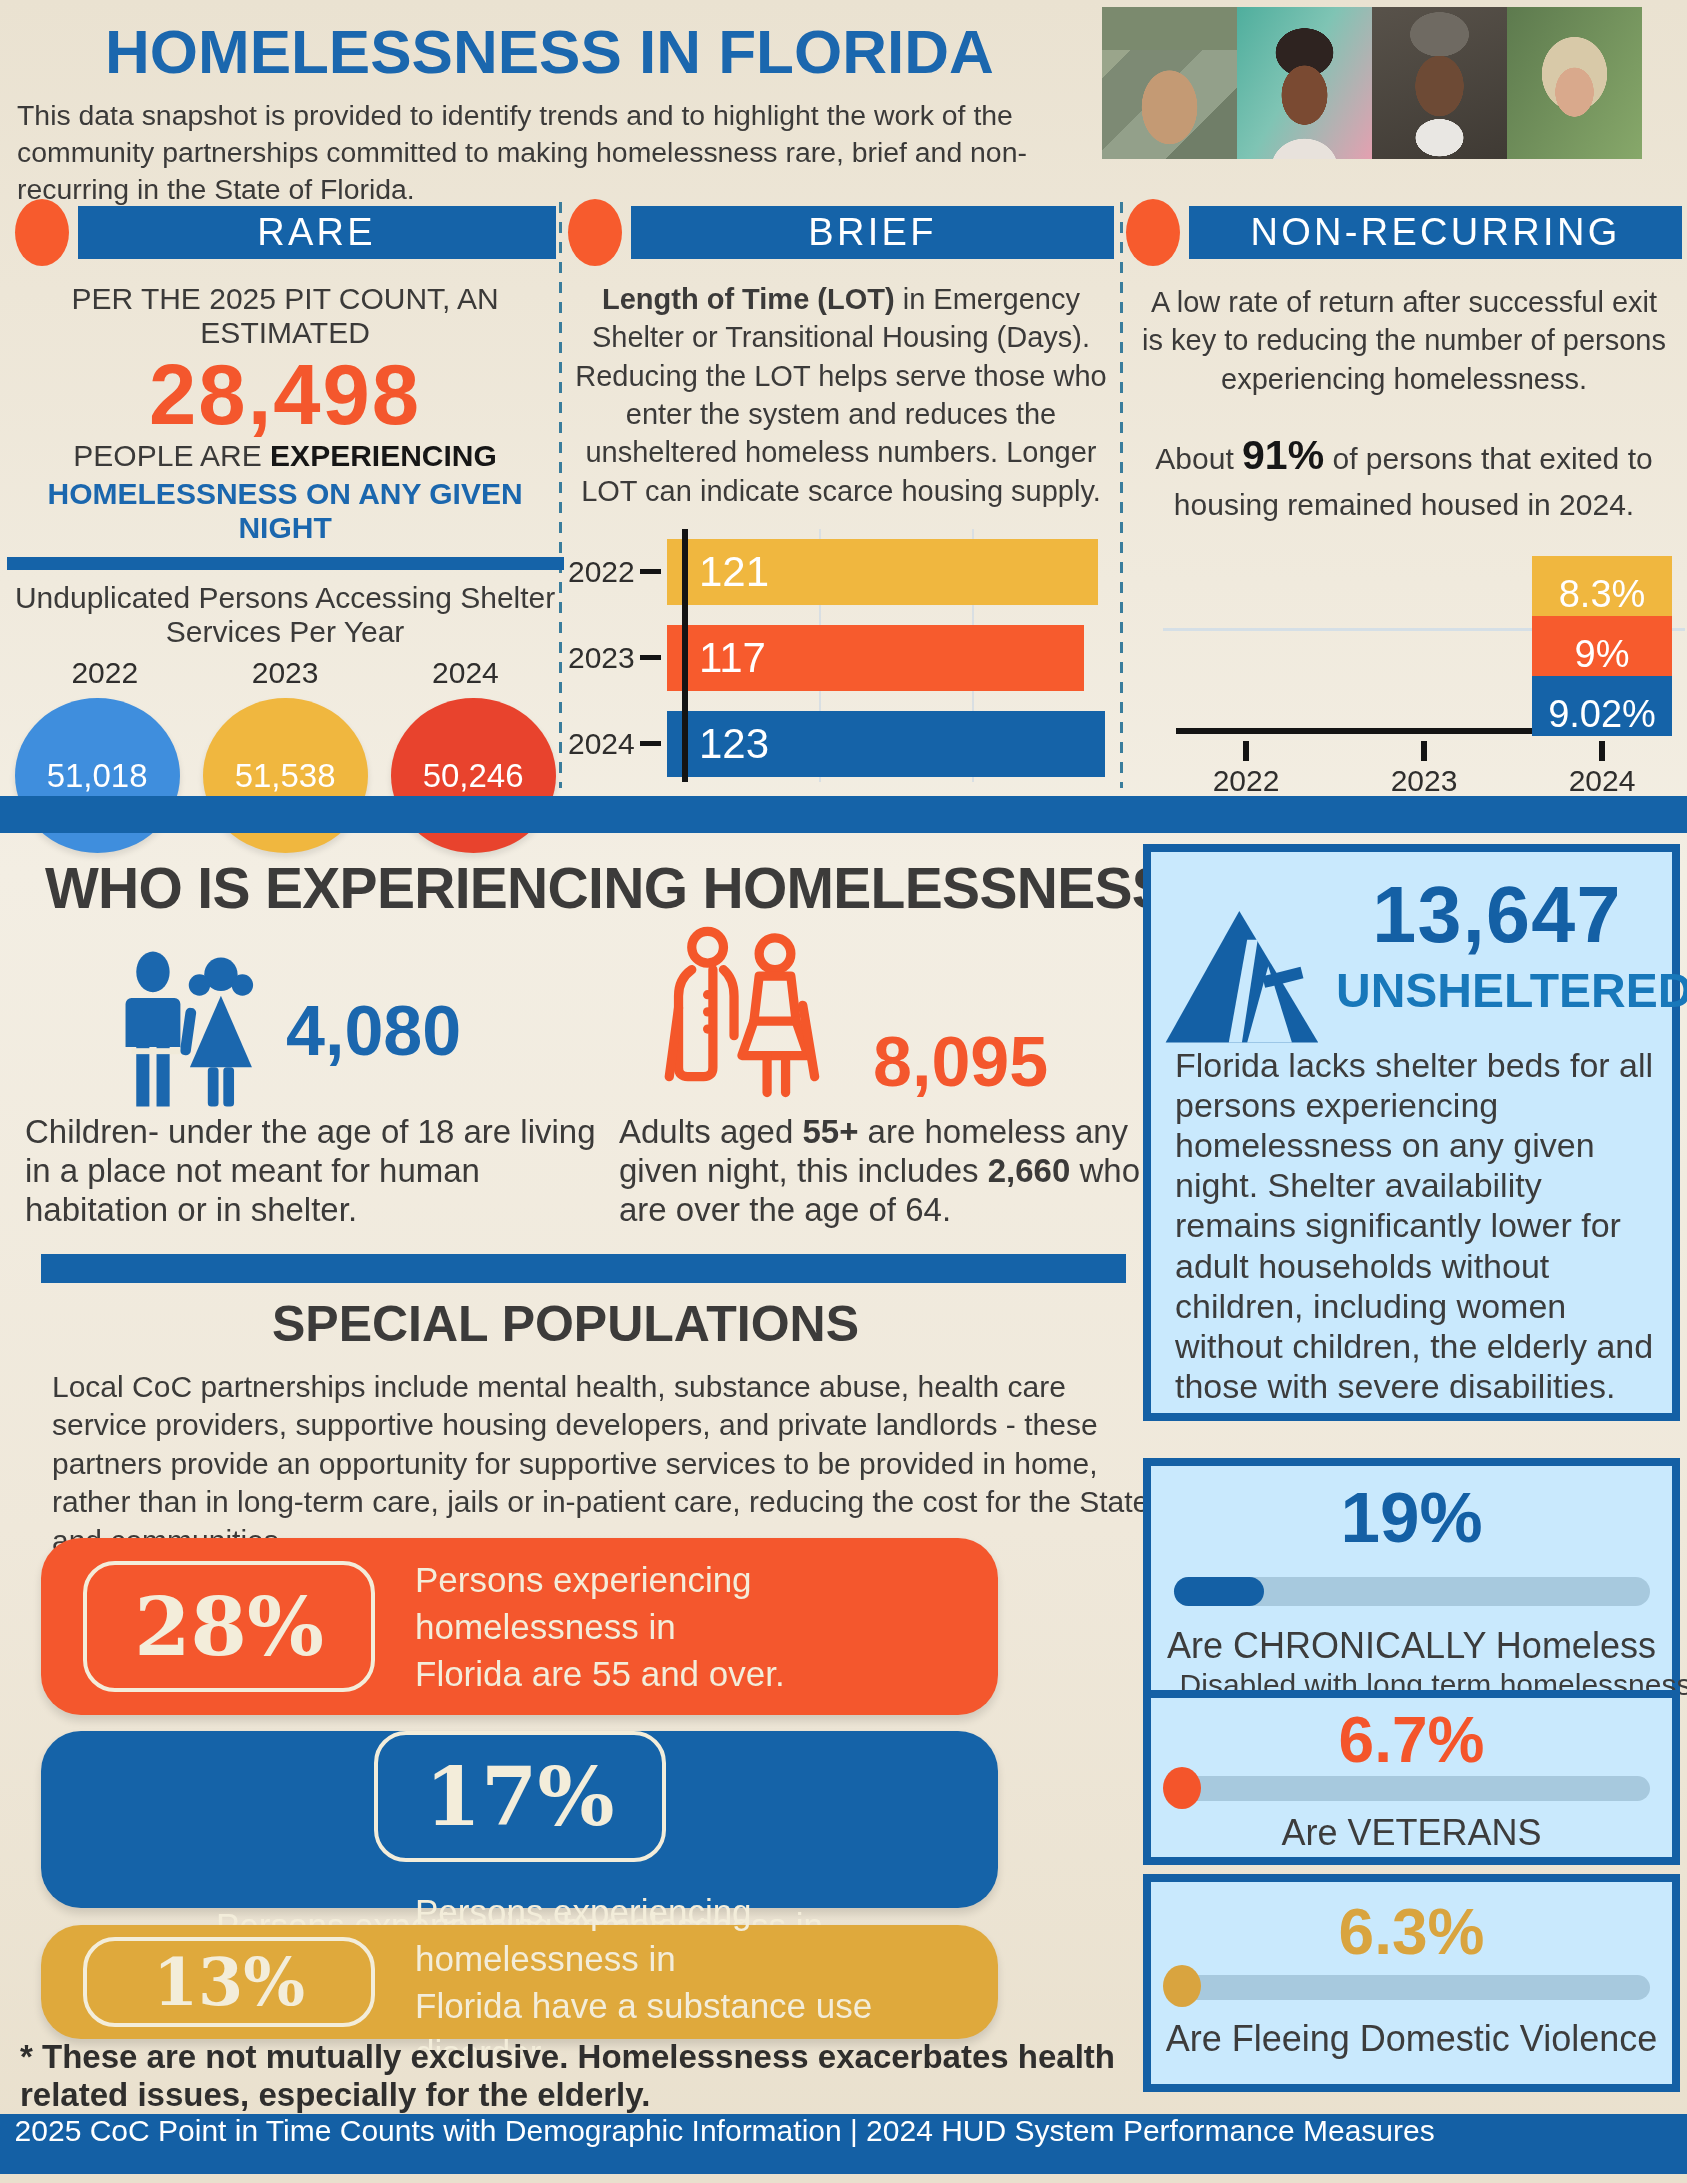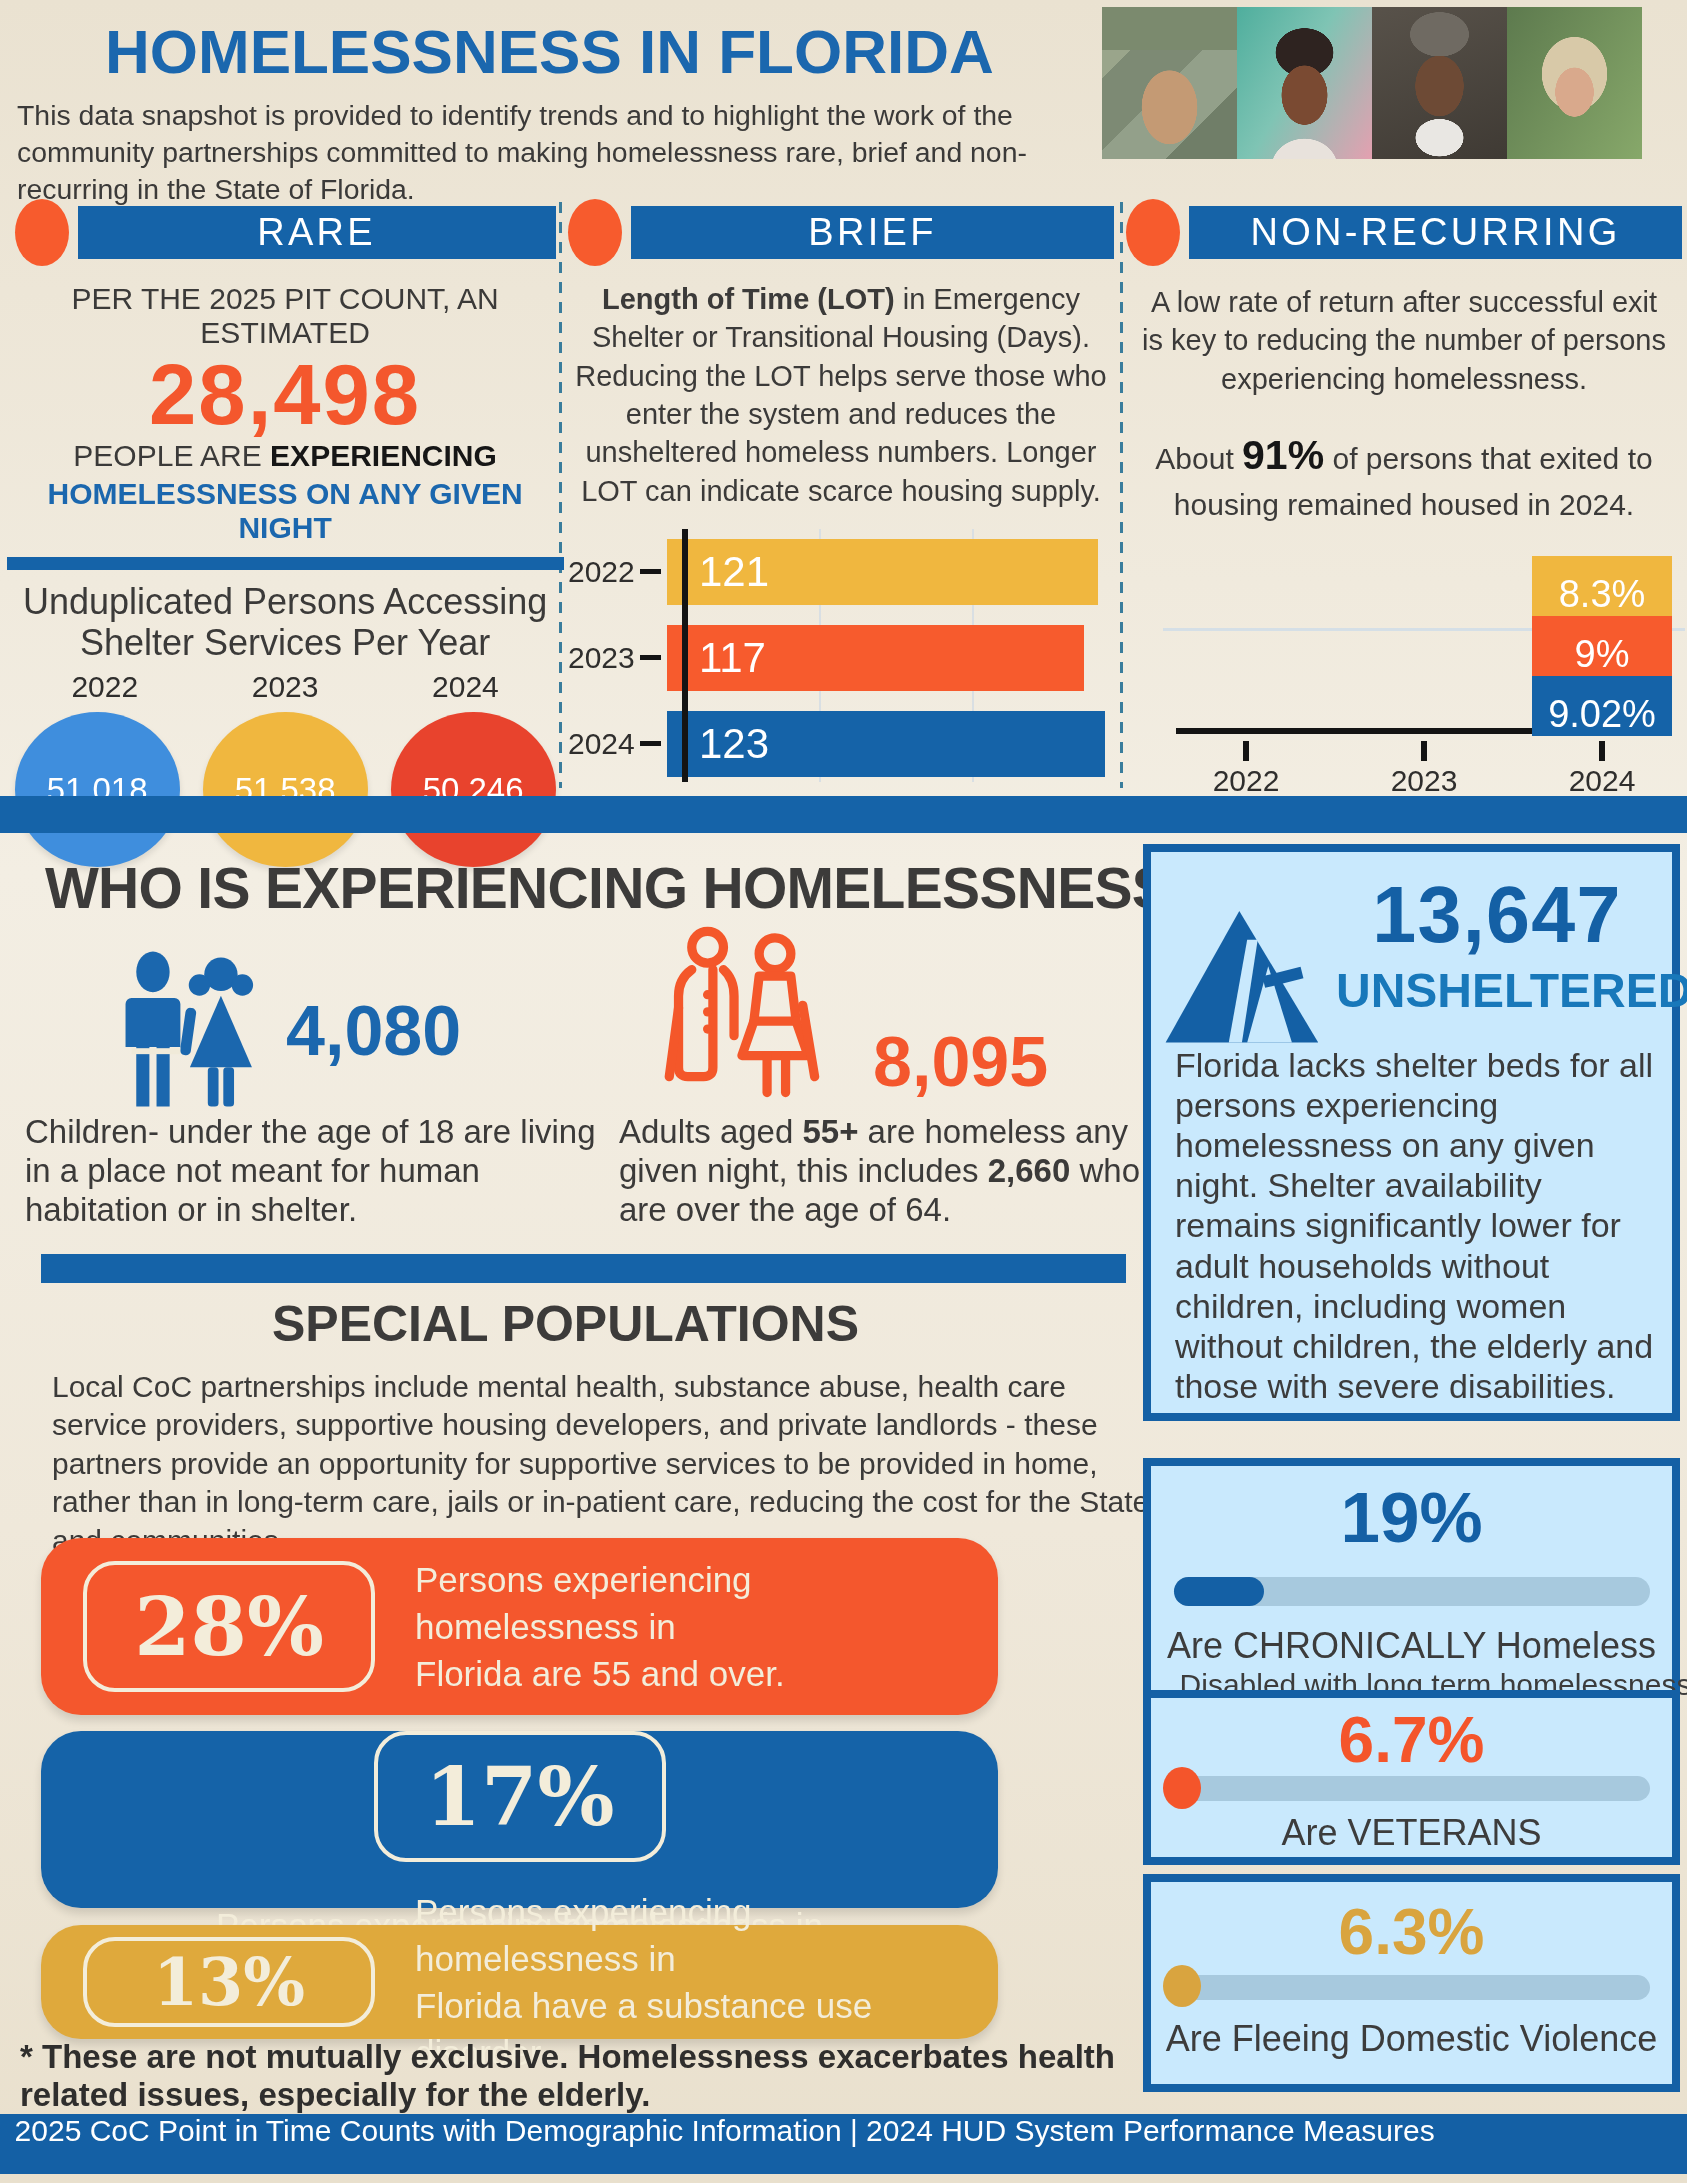--- a/index.html
+++ b/index.html
@@ -41,21 +41,21 @@
   .bullet{width:54px;height:67px;background:#f75b2d;border-radius:50%;flex:0 0 auto;}
   .sec-bar{flex:1;height:53px;background:#1563a8;display:flex;align-items:center;justify-content:center;}
   .sec-bar span{color:#fff;font-size:38px;letter-spacing:3.3px;font-weight:500;}
   
   .r-line1{margin-top:14.6px;font-size:30px;text-align:center;}
   .r-big{font-size:85px;font-weight:800;color:#f4572d;text-align:center;line-height:1.05;letter-spacing:2px;}
   .r-line2{font-size:30px;text-align:center;}
   .r-line2 b{color:#161616;}
   .r-line3{font-size:30px;font-weight:700;color:#1b67ae;text-align:center;margin-top:4px;}
   .rule{height:13.2px;background:#1563a8;margin:12px -8px 0;}
-  .shelter-title{margin-top:10.6px;font-size:36px;text-align:center;line-height:1.15;white-space:pre-line;}
+  .shelter-title{margin-top:10.6px;font-size:30px;text-align:center;line-height:1.15;white-space:pre-line;}
   .years{display:flex;margin-top:6.6px;}
   .years div{flex:1;text-align:center;font-size:30px;color:#2f2e2d;}
   .circles{display:flex;justify-content:space-between;margin-top:8px;}
   .circle{width:165px;height:155px;border-radius:50%;display:flex;align-items:center;justify-content:center;color:#fff;font-size:33px;box-shadow:0 4px 6.6px rgba(0,0,0,.10);}
   .c-blue{background:#3f8edd;} .c-gold{background:#f0b73f;} .c-red{background:#e8432d;} .c-orange{background:#f75b2d;} .c-navy{background:#1563a8;}
   
   .b-para{margin-top:13.2px;font-size:29px;line-height:1.32;text-align:center;white-space:pre-line;}
   .lot-chart{position:relative;margin-top:17px;}
   .lot-axis{position:absolute;left:114px;top:-9.3px;bottom:-5.3px;width:6px;background:#141414;z-index:2;}
   .lot-grid{position:absolute;top:-9.3px;bottom:-5.3px;width:2px;background:#d9dfe3;z-index:0;}

